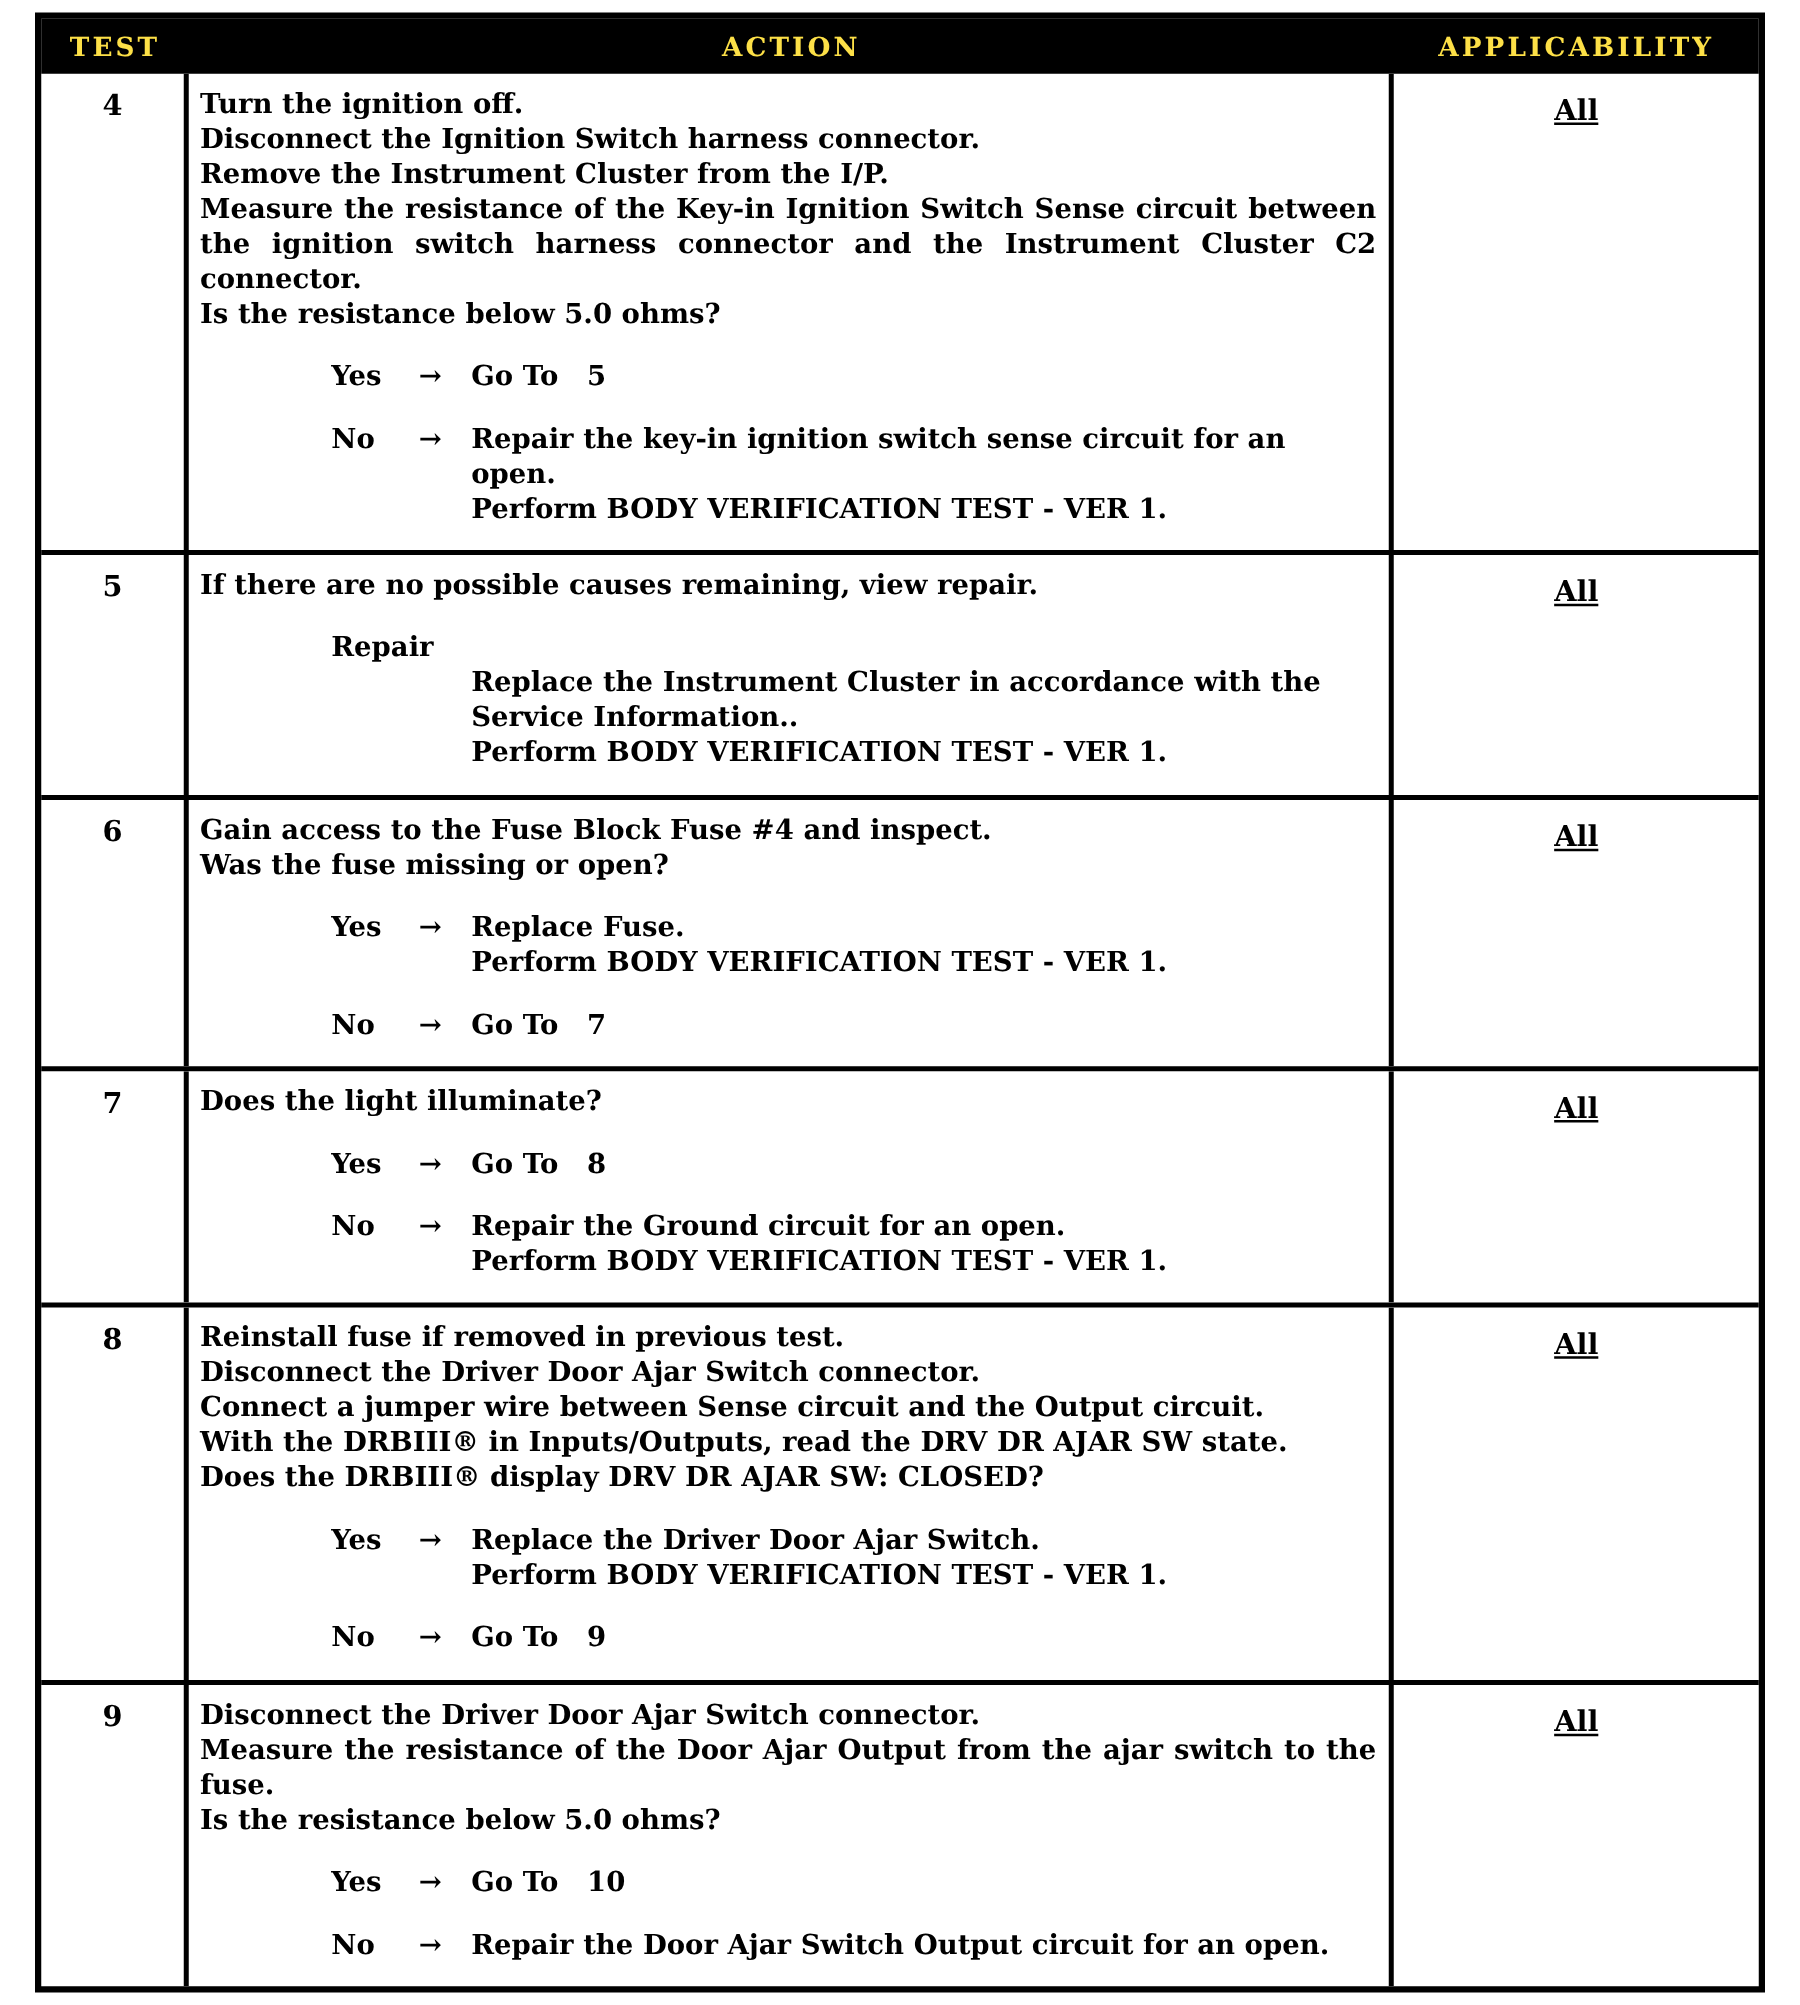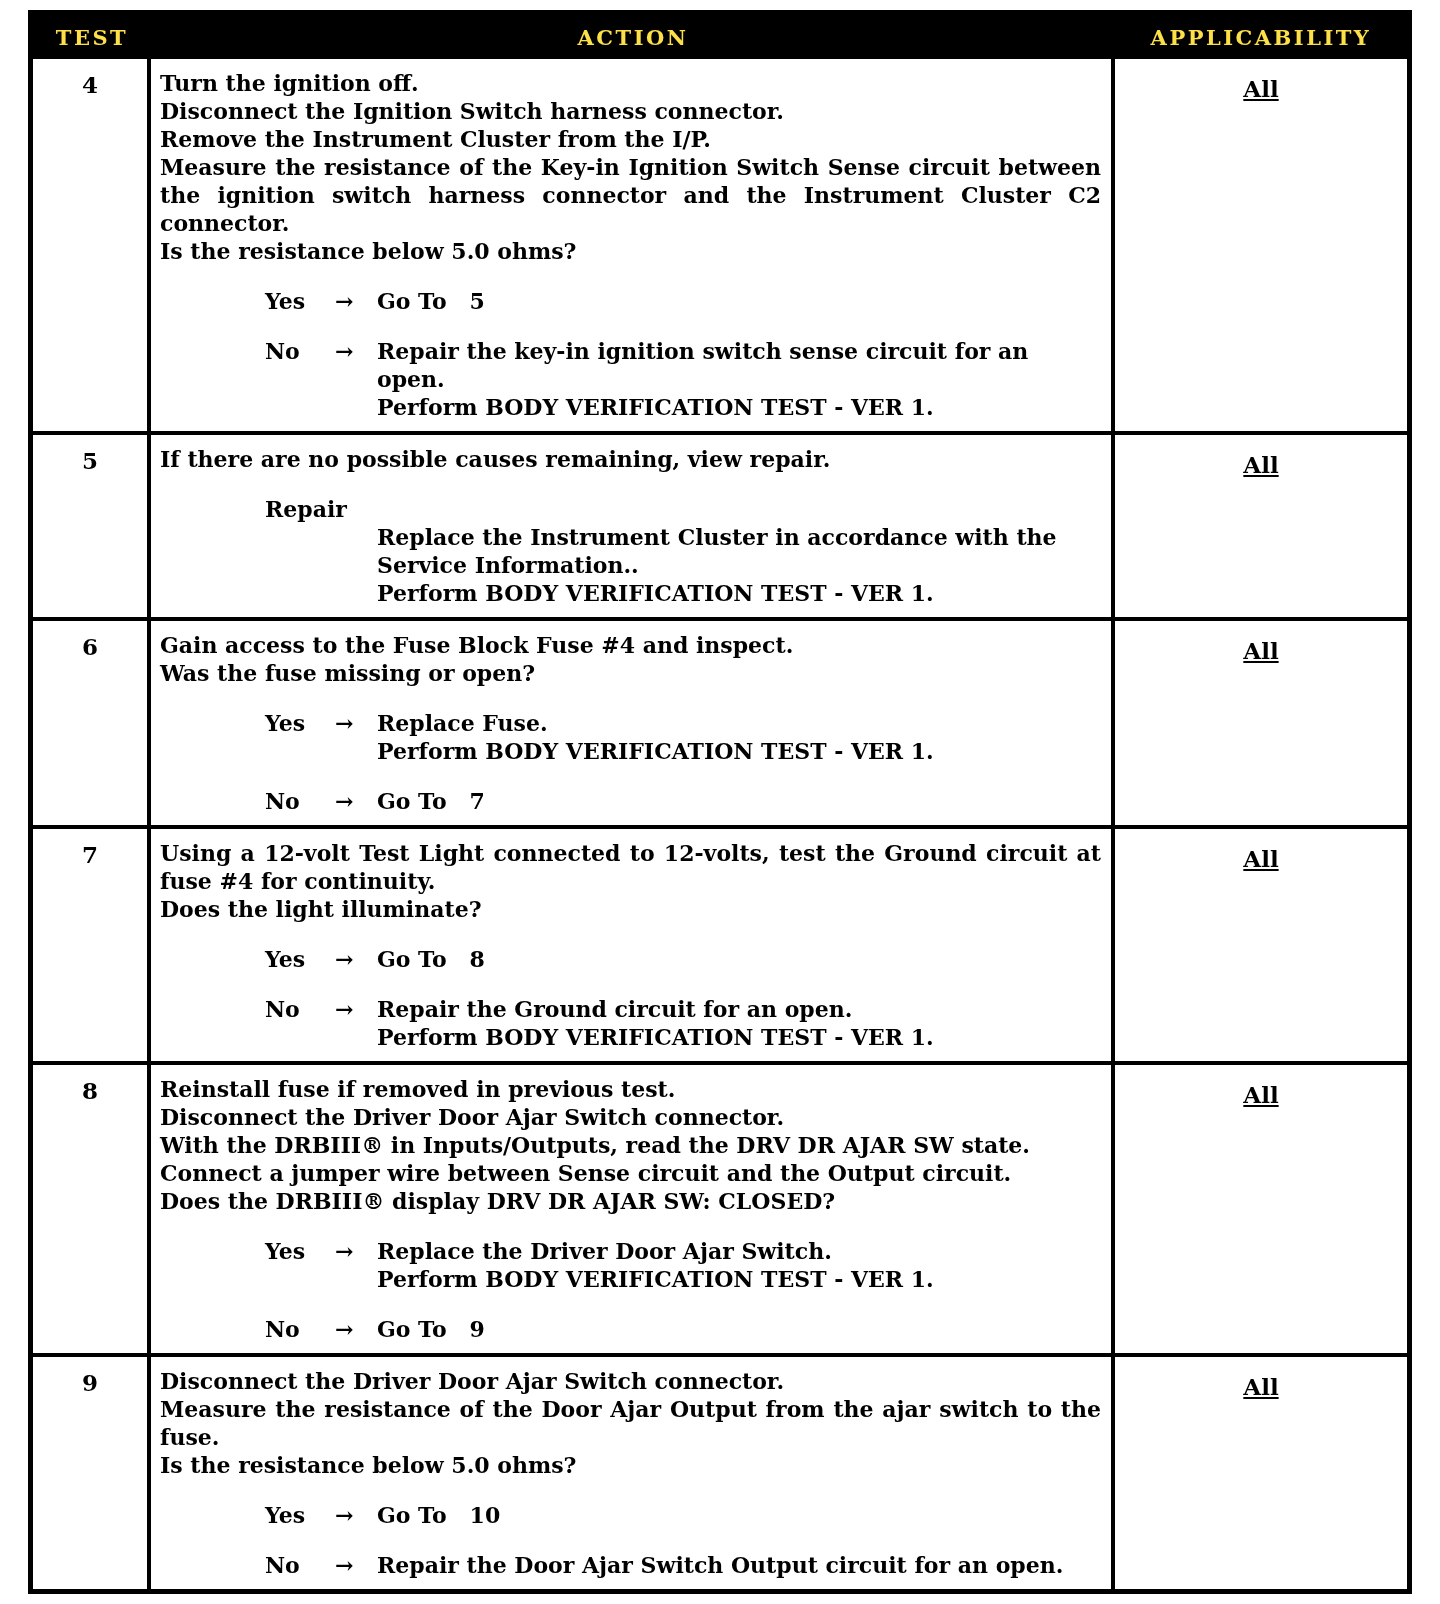--- a/index.html
+++ b/index.html
@@ -179,21 +179,20 @@
       <span>All</span>
     </div>
   </div>
 
   <div class="row">
     <div class="cell-test">
       <span>7</span>
     </div>
     <div class="cell-action">
       <div>
-            <div class="para">Using a 12-volt Test Light connected to 12-volts, test the Ground circuit at fuse #4 for continuity.</div>
             <div class="para">Does the light illuminate?</div>
             <div class="branch">
               <span class="b-label">Yes</span>
               <span class="b-arrow">→</span>
               <span class="b-lines">
                 <div class="b-line">Go To   8</div>
               </span>
             </div>
             <div class="branch">
               <span class="b-label">No</span>
@@ -211,22 +210,22 @@
   </div>
 
   <div class="row">
     <div class="cell-test">
       <span>8</span>
     </div>
     <div class="cell-action">
       <div>
             <div class="para">Reinstall fuse if removed in previous test.</div>
             <div class="para">Disconnect the Driver Door Ajar Switch connector.</div>
+            <div class="para">Connect a jumper wire between Sense circuit and the Output circuit.</div>
             <div class="para">With the DRBIII® in Inputs/Outputs, read the DRV DR AJAR SW state.</div>
-            <div class="para">Connect a jumper wire between Sense circuit and the Output circuit.</div>
             <div class="para">Does the DRBIII® display DRV DR AJAR SW: CLOSED?</div>
             <div class="branch">
               <span class="b-label">Yes</span>
               <span class="b-arrow">→</span>
               <span class="b-lines">
                 <div class="b-line">Replace the Driver Door Ajar Switch.</div>
                 <div class="b-line">Perform BODY VERIFICATION TEST - VER 1.</div>
               </span>
             </div>
             <div class="branch">

